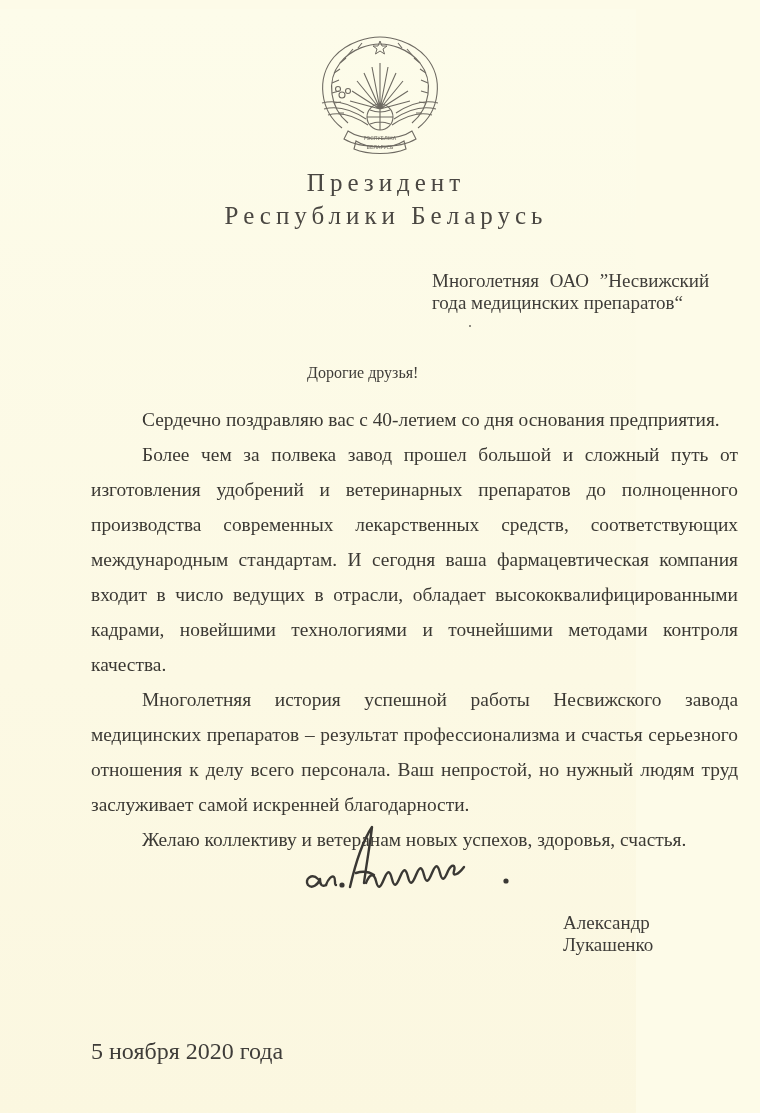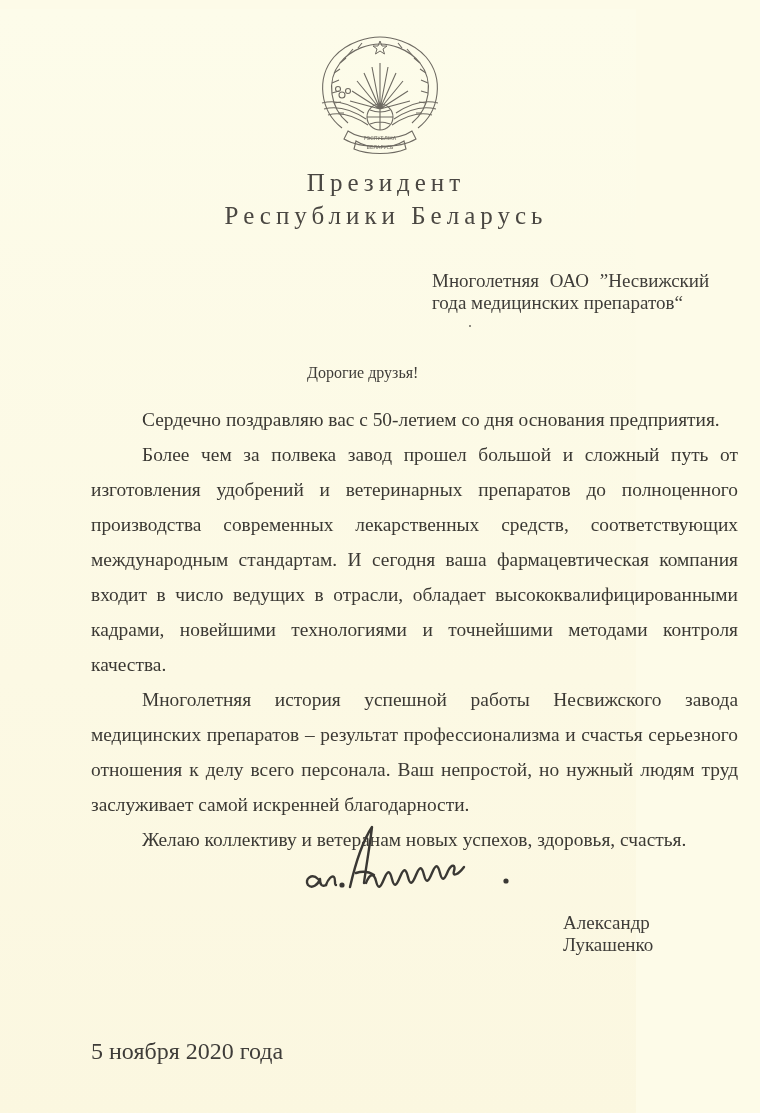--- a/index.html
+++ b/index.html
@@ -150,21 +150,21 @@
 
   <div class="addressee">
     <span class="line l1">Многолетняя  ОАО  ”Несвижский</span>
     <span class="line l2">года медицинских препаратов“</span>
   </div>
   <div class="dot"></div>
 
   <div class="greeting">Дорогие друзья!</div>
 
   <div class="body-text">
-    <p class="para">Сердечно поздравляю вас с 50-летием со дня основания предприятия.</p>
+    <p class="para">Сердечно поздравляю вас с 40-летием со дня основания предприятия.</p>
     <p class="para">Более чем за полвека завод прошел большой и сложный путь от изготовления удобрений и ветеринарных препаратов до полноценного производства современных лекарственных средств, соответствующих международным стандартам. И сегодня ваша фармацевтическая компания входит в число ведущих в отрасли, обладает высококвалифицированными кадрами, новейшими технологиями и точнейшими методами контроля качества.</p>
     <p class="para">Многолетняя история успешной работы Несвижского завода медицинских препаратов – результат профессионализма и счастья серьезного отношения к делу всего персонала. Ваш непростой, но нужный людям труд заслуживает самой искренней благодарности.</p>
     <p class="para">Желаю коллективу и ветеранам новых успехов, здоровья, счастья.</p>
   </div>
 
   <div class="signature">
     <svg width="240" height="78" viewBox="0 0 240 78" xmlns="http://www.w3.org/2000/svg">
       <g fill="none" stroke="#3a3834" stroke-width="2.4" stroke-linecap="round" stroke-linejoin="round">
 
         <path d="M22 58 c-6 -6 -14 0 -10 6 c4 4 10 0 12 -6 c0 6 2 8 6 6"></path>

